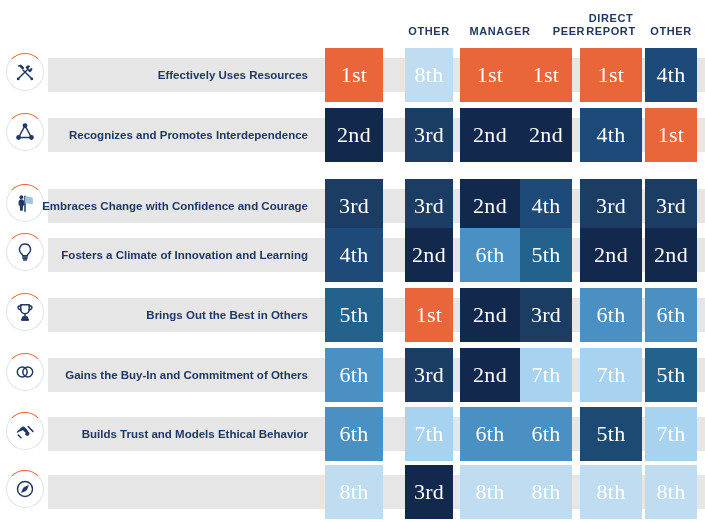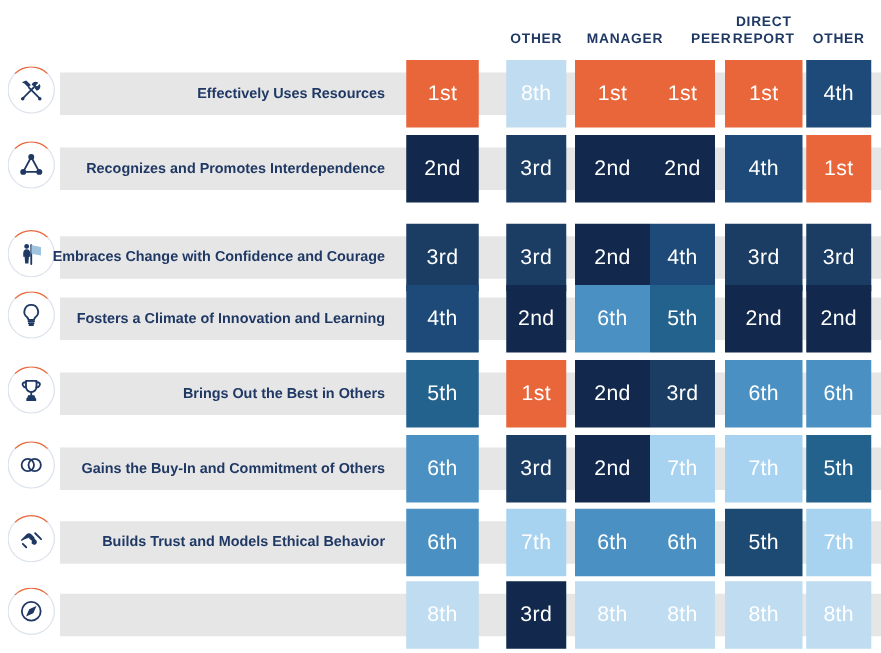--- a/index.html
+++ b/index.html
@@ -46,22 +46,23 @@
     left:52px;width:266px;
     display:flex;align-items:center;justify-content:flex-end;
     padding-right:10px;box-sizing:border-box;
     color:#1F3864;font-size:11.5px;font-weight:bold;
     white-space:nowrap;
   }
 
   .cell{
     position:absolute;top:3px;height:54px;
     display:flex;align-items:center;justify-content:center;
-    color:#ffffff;font-size:17px;font-weight:400;
+    color:#ffffff;font-size:22px;font-weight:400;
     letter-spacing:.3px;
+    font-family:Liberation Serif, serif;
   }
 </style>
 </head>
 <body>
 
 <div class="board">
   <div class="header">
       <div class="col-head" style="left: 398px; width: 62px;">OTHER</div>
       <div class="col-head" style="left: 434px; width: 72px; margin-left: 30px;">MANAGER</div>
       <div class="col-head" style="left: 536px; width: 66px;">PEER</div>

